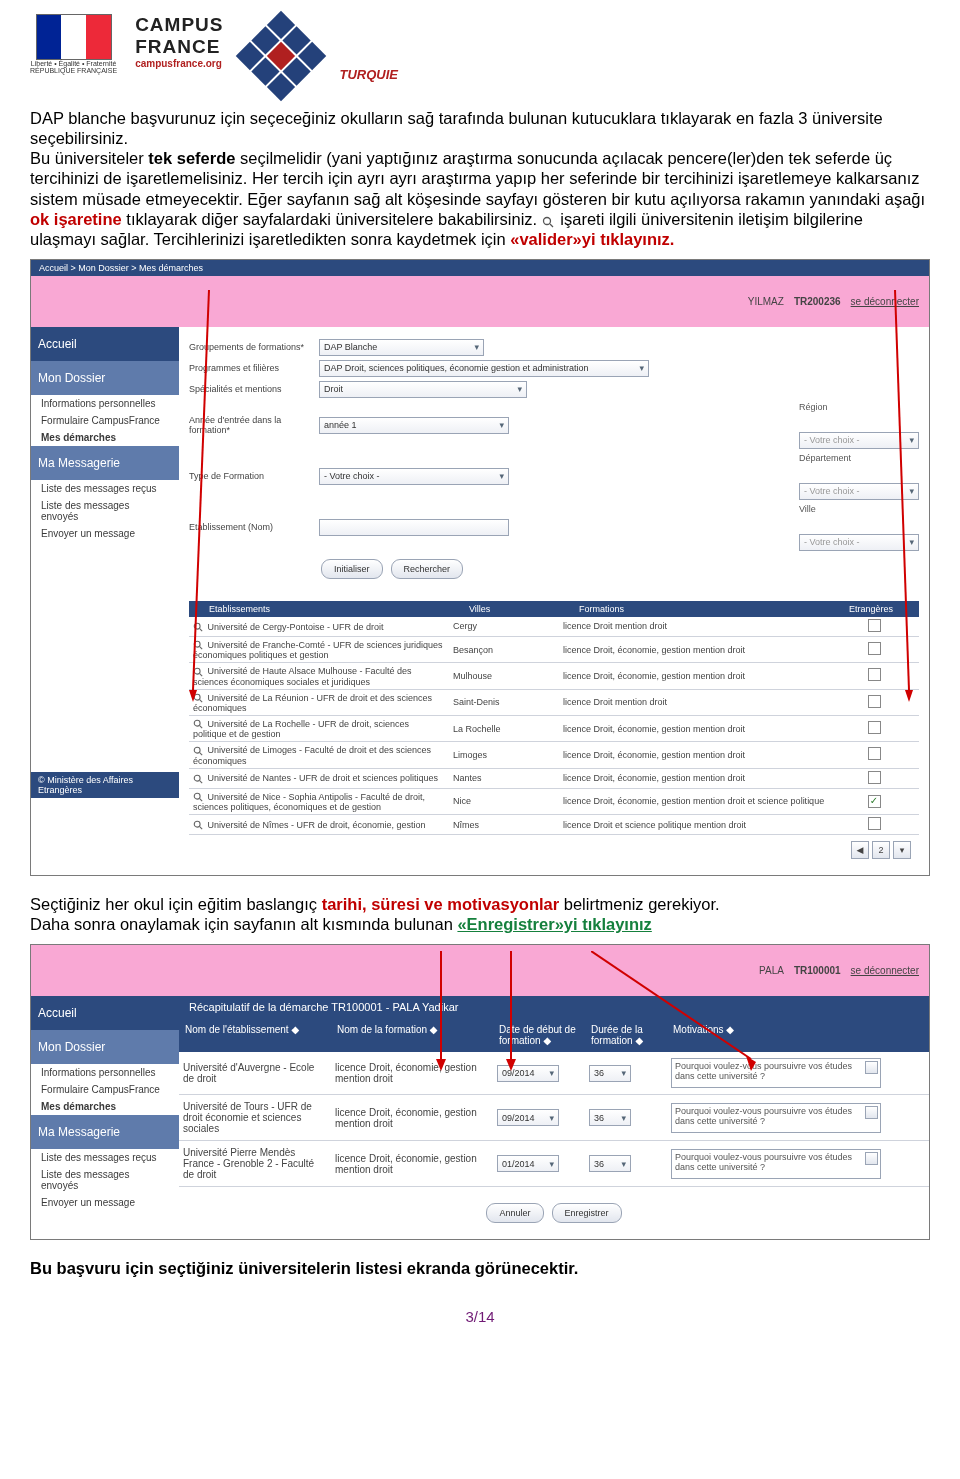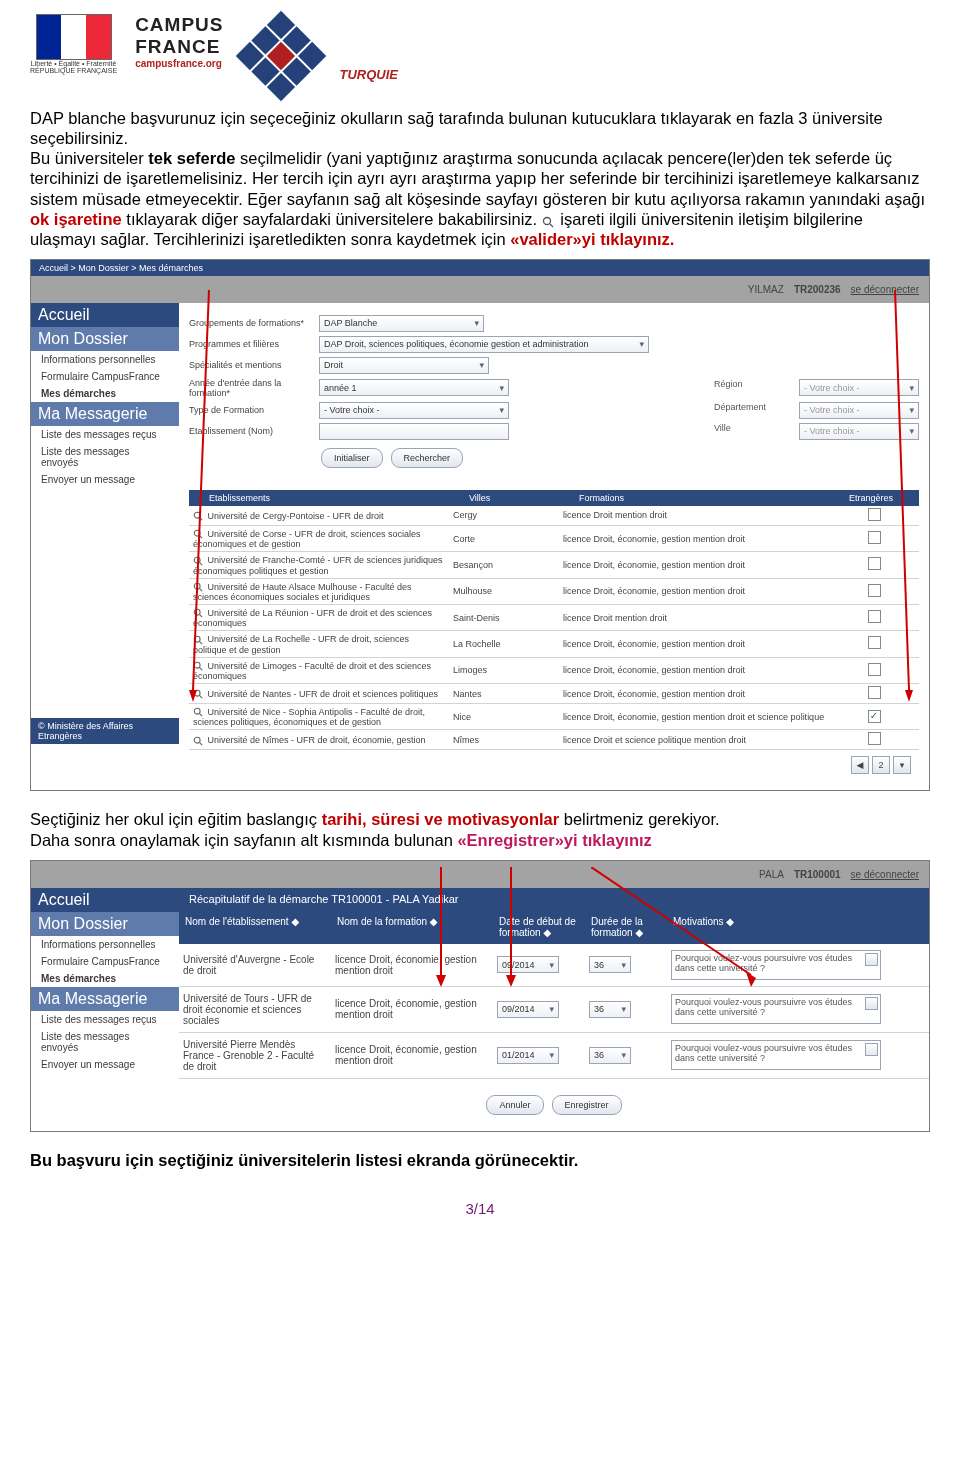--- a/index.html
+++ b/index.html
@@ -12,43 +12,43 @@
   .cf-logo{display:flex;flex-direction:column;line-height:1;}
   .cf-logo .t1{font:800 19px Arial;letter-spacing:1px;color:#222;}
   .cf-logo .url{color:#b02020;font:700 10px Arial;}
   .sq-logo{display:grid;grid-template-columns:repeat(3,20px);grid-template-rows:repeat(3,20px);gap:2px;transform:rotate(45deg);margin:10px 8px 0;}
   .sq-logo div{background:#24417a;}
   .sq-logo .rde{background:#b02020;}
   .tq{font:italic 700 13px Arial;color:#b02020;align-self:end;margin-bottom:6px;}
   .para{font:400 16.5px/1.22 Arial;color:#000;margin:12px 0 10px;}
   .para b{font-weight:700;}
   .red{color:#c00000;font-weight:700;}
-  .blue{color:#be185d;font-weight:700;}
+  .blue{color:#15803d;font-weight:700;text-decoration:underline;}
   .mag{font-size:10px;color:#555;}
   .mag svg{vertical-align:middle;margin-right:2px;}
   
   .shot{border:1px solid #7a7a7a;background:#f4f4f4;margin:4px 0 18px;font-size:9px;color:#333;}
-  .top-meta{display:flex;justify-content:flex-end;gap:10px;padding:8px 10px;background:#a3a3a3;color:#444;font-size:10px;}
+  .top-meta{display:flex;justify-content:flex-end;gap:10px;padding:20px 10px;background:#f9a8d4;color:#444;font-size:10px;}
   .top-meta .id{font-weight:700;}
   .top-meta .lo{text-decoration:underline;}
   .bc{background:#2c4a7e;color:#fff;font-size:9px;padding:3px 8px;}
   .shot-body{display:flex;}
   .sidebar{width:148px;background:#fff;}
-  .sb-h{background:#2c4a7e;color:#fff;padding:3px 7px;font-size:16px;}
+  .sb-h{background:#2c4a7e;color:#fff;padding:10px 7px;font-size:12px;}
   .sb-h.lt{background:#5f7bab;}
   .sb-li{padding:3px 10px;color:#3a3a3a;font-size:10px;}
   .sb-li.bold{font-weight:700;}
   .footer-gov{margin-top:230px;background:#2c4a7e;color:#fff;font-size:9px;padding:3px 7px;}
   .content{flex:1;padding:8px 10px 10px;background:#fff;}
   .frow{display:flex;align-items:center;margin:4px 0;}
   .flabel{width:130px;color:#444;}
   .fwide{width:330px;}
   .sel,.inp{border:1px solid #9aa4b5;background:linear-gradient(#fff,#eef0f5);height:17px;font-size:9px;padding:0 4px;display:flex;align-items:center;justify-content:space-between;color:#333;box-sizing:border-box;}
   .sel::after{content:"▾";color:#567;margin-left:6px;}
-  .right-col{display:flex;gap:5px;margin-left:auto;}
+  .right-col{display:flex;gap:20px;margin-left:auto;flex-direction:column;}
   .right-col .lab{width:80px;color:#555;}
   .right-col .sel{width:120px;color:#999;}
   .btn{border:1px solid #9aa4b5;background:linear-gradient(#fff,#e2e6ee);border-radius:9px;height:18px;padding:0 12px;display:inline-flex;align-items:center;font-size:9px;color:#333;}
   .btnrow{display:flex;gap:8px;margin:8px 0 0 132px;}
   table.res{width:100%;border-collapse:collapse;margin-top:22px;font-size:9px;}
   table.res th{background:#2c4a7e;color:#fff;text-align:left;padding:3px 20px;font-weight:400;}
   table.res td{border-bottom:1px solid #cfd3dc;padding:2px 4px;color:#444;}
   .cb{width:11px;height:11px;border:1px solid #888;background:#fff;display:inline-block;}
   .cb.ck::after{content:"✓";color:#2a7a2a;font-size:10px;line-height:10px;display:block;text-align:center;}
   .pager{display:flex;justify-content:flex-end;gap:3px;padding:6px 8px;background:#fff;}
@@ -134,21 +134,21 @@
       <div class="frow">
             <span class="flabel">Groupements de formations*</span>
             <span class="sel" style="width:165px">DAP Blanche</span>
           </div>
       <div class="frow">
             <span class="flabel">Programmes et filières</span>
             <span class="sel fwide">DAP Droit, sciences politiques, économie gestion et administration</span>
           </div>
       <div class="frow">
             <span class="flabel">Spécialités et mentions</span>
-            <span class="sel" style="width:170px">Droit</span>
+            <span class="sel" style="width:208px">Droit</span>
           </div>
       <div class="frow">
             <span class="flabel">Année d'entrée dans la formation*</span>
             <span class="sel" style="width:190px">année 1</span>
         <span class="right-col">
               <span class="lab">Région</span>
               <span class="sel">- Votre choix -</span>
             </span>
       </div>
       <div class="frow">
@@ -182,29 +182,20 @@
         </tr>
             </thead>
         <tbody id="s1rows">
               <tr>
                 <td><span class="mag"><svg width="10" height="10" viewBox="0 0 12 12">
                       <circle cx="5" cy="5" r="3.5" fill="none" stroke="#666" stroke-width="1.3"></circle>
                       <line x1="8" y1="8" x2="11" y2="11" stroke="#666" stroke-width="1.3"></line>
                     </svg></span> Université de Cergy-Pontoise - UFR de droit</td>
                 <td>Cergy</td>
                 <td>licence Droit mention droit</td>
-                <td style="text-align:center"><span class="cb"></span></td>
-              </tr>
-              <tr>
-                <td><span class="mag"><svg width="10" height="10" viewBox="0 0 12 12">
-                      <circle cx="5" cy="5" r="3.5" fill="none" stroke="#666" stroke-width="1.3"></circle>
-                      <line x1="8" y1="8" x2="11" y2="11" stroke="#666" stroke-width="1.3"></line>
-                    </svg></span> Université de Corse - UFR de droit, sciences sociales économiques et de gestion</td>
-                <td>Corte</td>
-                <td>licence Droit, économie, gestion mention droit</td>
                 <td style="text-align:center"><span class="cb"></span></td>
               </tr>
               <tr>
                 <td><span class="mag"><svg width="10" height="10" viewBox="0 0 12 12">
                       <circle cx="5" cy="5" r="3.5" fill="none" stroke="#666" stroke-width="1.3"></circle>
                       <line x1="8" y1="8" x2="11" y2="11" stroke="#666" stroke-width="1.3"></line>
                     </svg></span> Université de Franche-Comté - UFR de sciences juridiques économiques politiques et gestion</td>
                 <td>Besançon</td>
                 <td>licence Droit, économie, gestion mention droit</td>
                 <td style="text-align:center"><span class="cb"></span></td>

